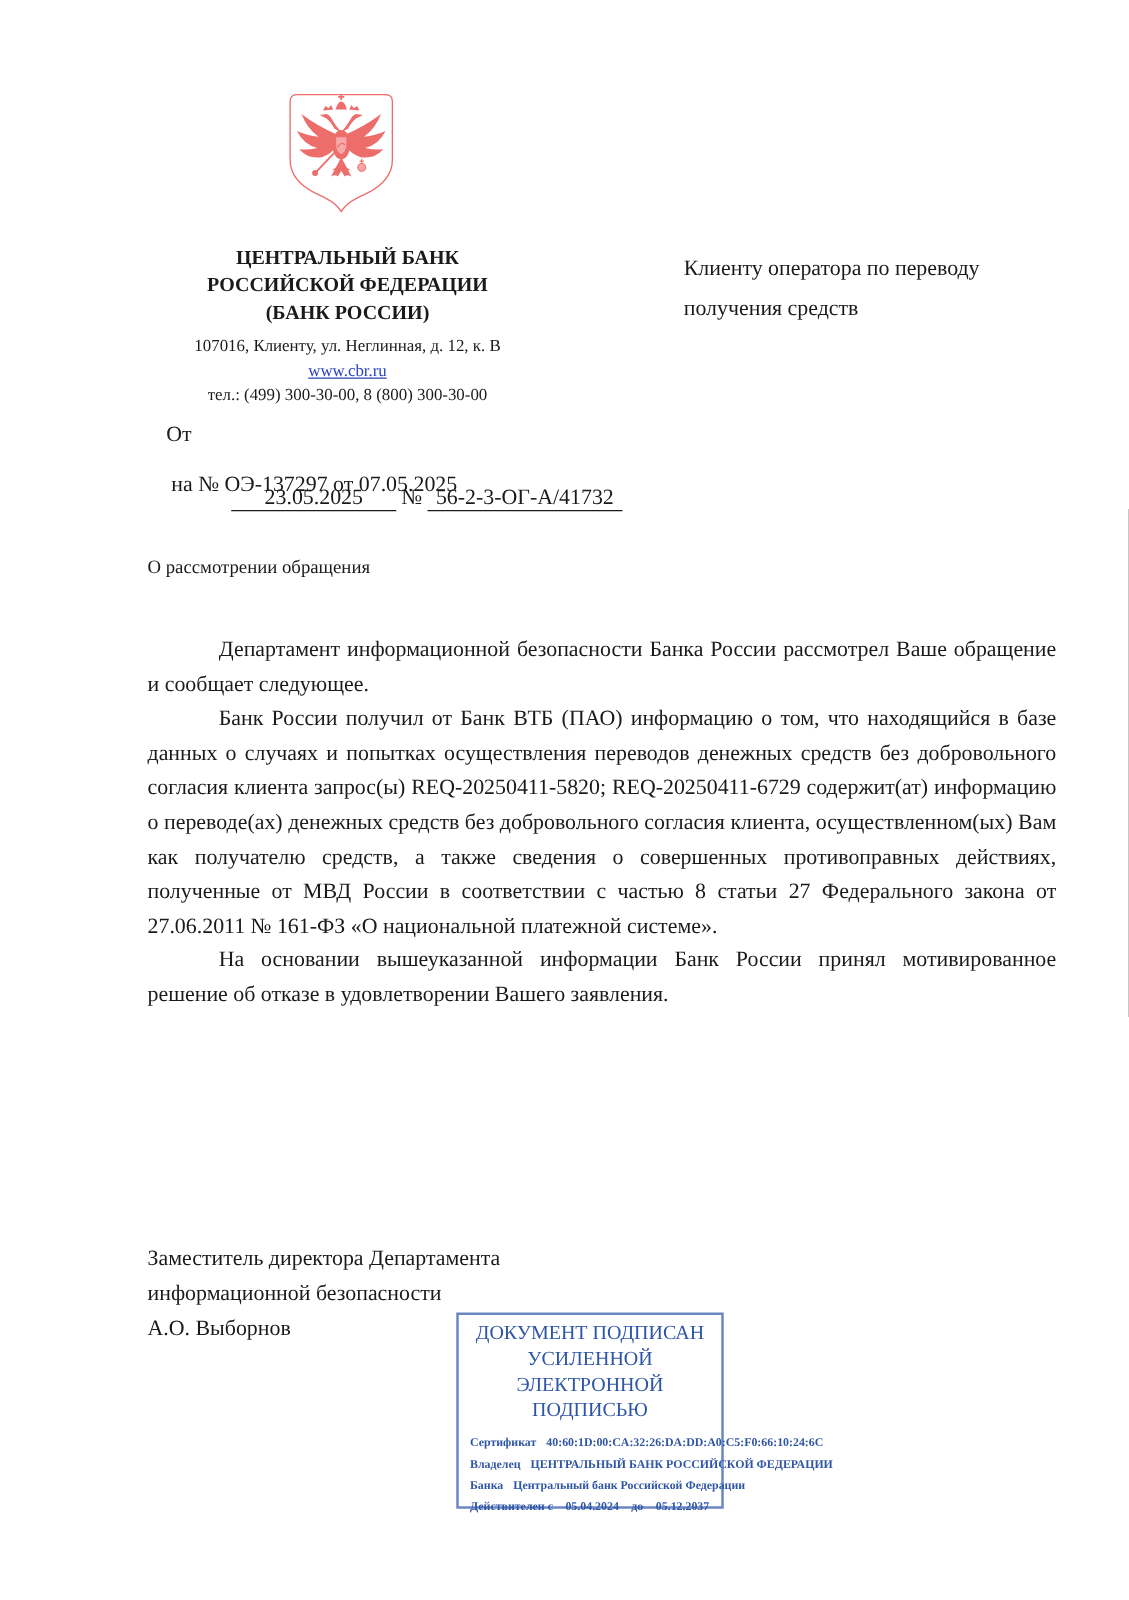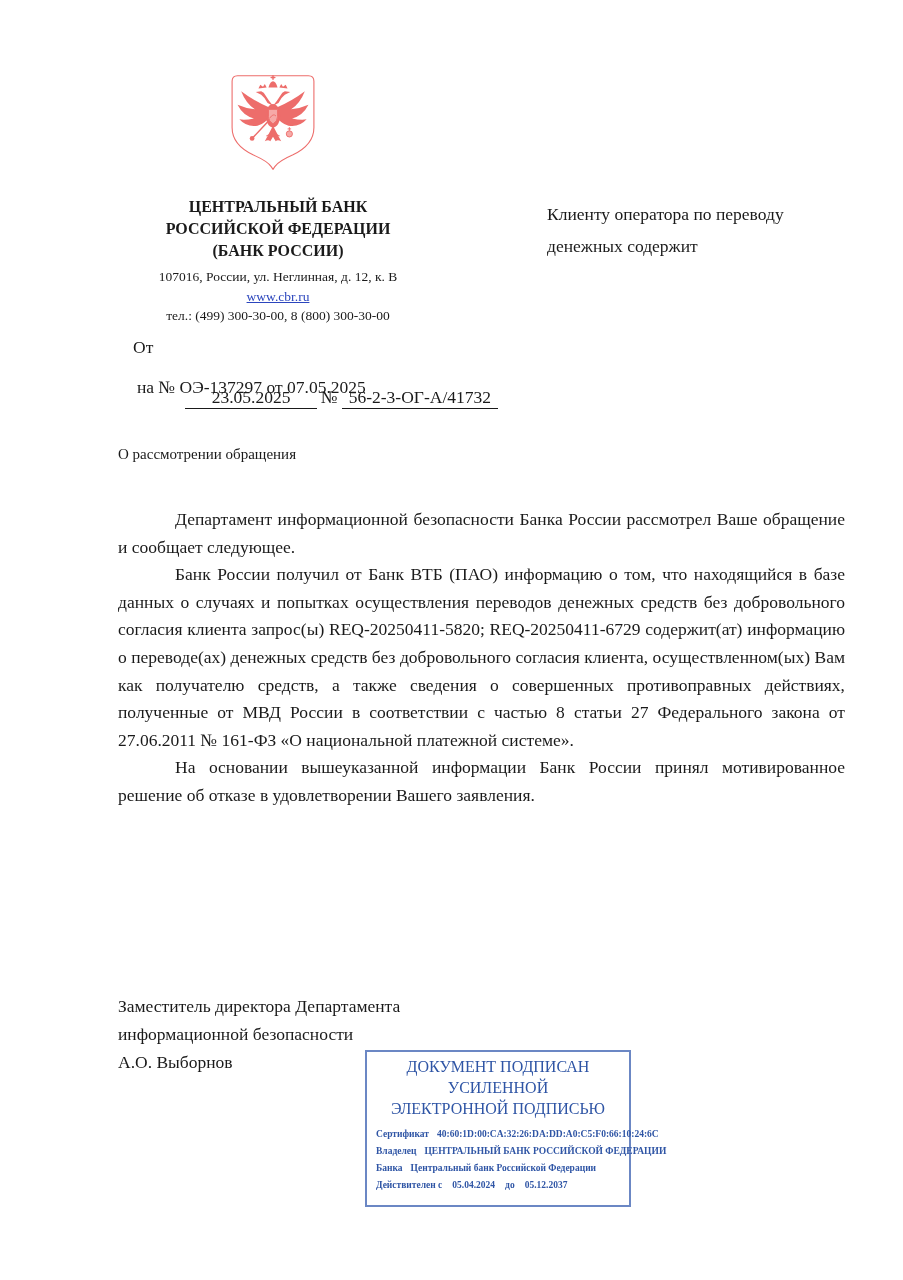--- a/index.html
+++ b/index.html
@@ -59,21 +59,21 @@
   }
   .body-text p{text-indent:57px;}
   
   .signature{
     position:absolute;left:118px;top:992px;width:727px;
     font-size:17.5px;line-height:28px;
   }
   .sig-line2{display:flex;justify-content:space-between;flex-direction:column;}
   
   .stamp{
-    position:absolute;left:365px;top:1050px;width:266px;height:157px;
+    position:absolute;left:365px;top:1050px;width:214px;height:157px;
     border:2px solid var(--stamp-border);
     color:var(--stamp-text);
     overflow:visible;
   }
   .stamp-title{
     margin-top:5px;text-align:center;
     font-size:16px;line-height:20.8px;
   }
   .stamp-details{
     margin:7px 0 0 9px;text-align:left;
@@ -122,28 +122,28 @@
     </svg>
   </div>
 
   <div class="bank-name">
     <div>ЦЕНТРАЛЬНЫЙ БАНК</div>
     <div>РОССИЙСКОЙ ФЕДЕРАЦИИ</div>
     <div>(БАНК РОССИИ)</div>
   </div>
 
   <div class="contact">
-    <div>107016, России, ул. Неглинная, д. 12, к. В</div>
+    <div>107016, Клиенту, ул. Неглинная, д. 12, к. В</div>
     <div><a>www.cbr.ru</a></div>
     <div>тел.: (499) 300-30-00, 8 (800) 300-30-00</div>
   </div>
 
   <div class="recipient">
     <div>Клиенту оператора по переводу</div>
-    <div>денежных содержит</div>
+    <div>получения средств</div>
   </div>
 
   <div class="ref-from">От</div>
   <div class="ref-row">
     <span class="u date-cell">23.05.2025</span><span class="num-sign">№</span><span class="u num-cell">56-2-3-ОГ-А/41732</span>
   </div>
   <div class="ref-reply">на № ОЭ-137297 от 07.05.2025</div>
 
   <div class="subject">О рассмотрении обращения</div>
 

